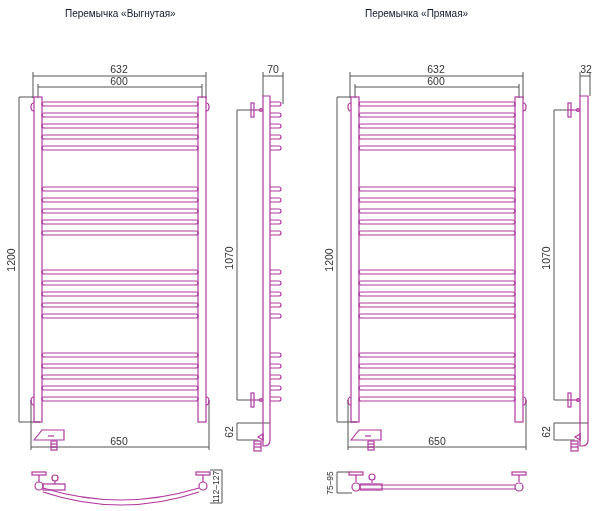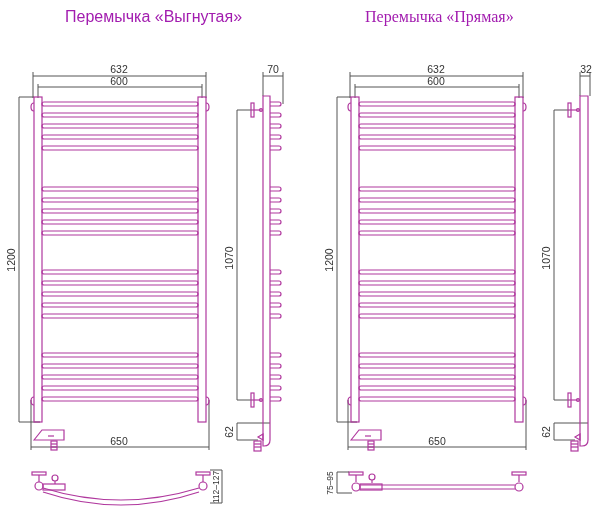--- a/index.html
+++ b/index.html
@@ -1,19 +1,19 @@
 <!DOCTYPE html>
 <html><head>
   <meta charset="utf-8">
   <style>
     html, body { margin: 0; padding: 0; background: #ffffff; }
     body { width: 600px; height: 511px; position: relative; overflow: hidden; font-family: "Liberation Sans", sans-serif; }
-    .title { position: absolute; top: 8px; font-size: 16px; color: #a21caf; white-space: nowrap; }
+    .title { position: absolute; top: 8px; font-size: 10px; color: #0f172a; white-space: nowrap; }
     #title-left { left: 65px; }
-    #title-right { left: 365px; font-family: Liberation Serif, serif; }
+    #title-right { left: 365px; }
     svg { position: absolute; left: 0; top: 0; }
     .dim { stroke: #555555; stroke-width: 1; fill: none; }
     .pipe { stroke: #b0389e; stroke-width: 1.2; fill: none; }
     .pipe-fill { stroke: #b0389e; stroke-width: 1.2; fill: #ffffff; }
     .dimtxt { font-family: "Liberation Sans", sans-serif; font-size: 10.5px; fill: #333333; }
     .dimtxt-small { font-family: "Liberation Sans", sans-serif; font-size: 8.5px; fill: #333333; }
   </style>
 </head>
 <body>
 

